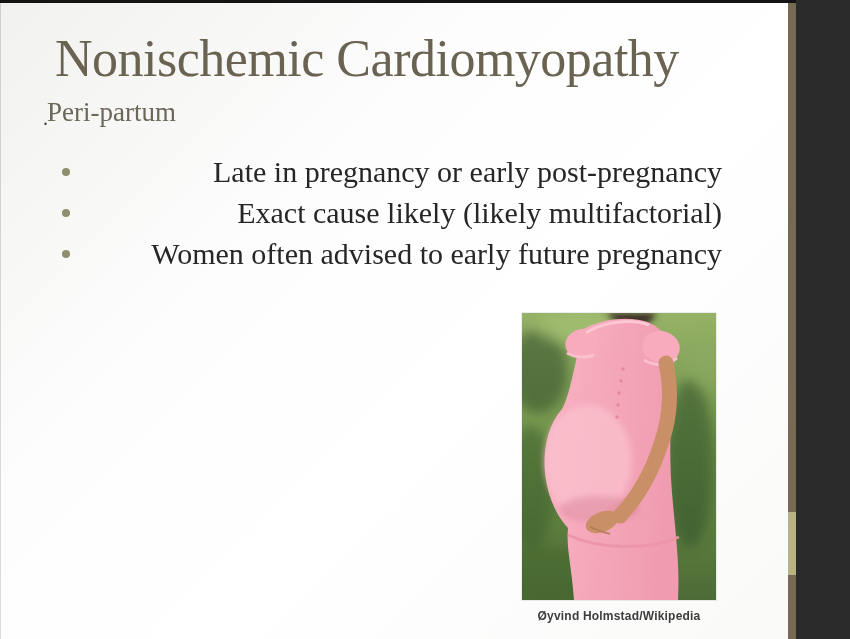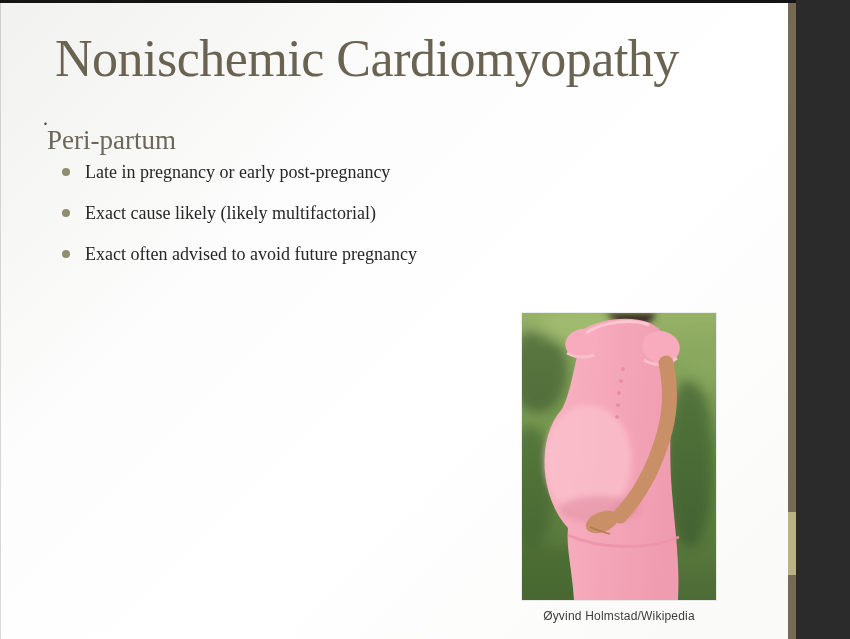--- a/index.html
+++ b/index.html
@@ -30,42 +30,42 @@
   .slide-title {
     position:absolute; left:55px; top:30px;
     font-size:52px; font-weight:400; line-height:1.1;
     color:#6a6352; letter-spacing:-0.5px;
     white-space:nowrap;
   }
   .slide-subtitle {
     position:absolute; left:47px; top:97px;
     font-size:27px; color:#6c6758; line-height:1.15;
     white-space:nowrap;
-    margin-top:28px;
   }
   .stray-period {
     position:absolute; left:43px; top:108px;
     font-size:20px; color:#3f3f3f; line-height:1;
   }
   .bullet-list {
     position:absolute; left:62px; top:155px;
     list-style:none; width:660px;
   }
   .bullet-list li {
     position:relative; padding-left:23px; margin-bottom:7px;
-    font-size:18px; line-height:34px; color:#262626;
+    font-size:30px; line-height:34px; color:#262626;
     white-space:nowrap;
+    text-align:right;
   }
   .bullet-dot {
     position:absolute; left:0; top:13px;
     width:8px; height:8px; border-radius:50%;
     background:#8f8e6e;
   }
   .photo-figure {
-    position:absolute; left:522px; top:313px; width:194px;
+    position:absolute; left:522px; top:313px; width:194px;font-weight:bold;
   }
   .photo-frame {
     width:194px; height:287px; display:block;
     box-shadow:0 0 0 1px rgba(0,0,0,0.07);
   }
   .photo-caption {
     margin-top:9px; text-align:center;
     font-family:"Liberation Sans", sans-serif;
     font-size:12px; color:#3c3c3c; letter-spacing:0.2px;
   }
@@ -86,21 +86,21 @@
     <li>
       <span class="bullet-dot"></span>
       <span>Late in pregnancy or early post-pregnancy</span>
     </li>
     <li>
       <span class="bullet-dot"></span>
       <span>Exact cause likely (likely multifactorial)</span>
     </li>
     <li>
       <span class="bullet-dot"></span>
-      <span>Exact often advised to avoid future pregnancy</span>
+      <span>Women often advised to early future pregnancy</span>
     </li>
   </ul>
 
   <figure class="photo-figure">
     <svg class="photo-frame" viewBox="0 0 194 287" xmlns="http://www.w3.org/2000/svg" role="img">
       <defs>
         <linearGradient id="bgG" x1="0" y1="0" x2="0" y2="1">
           <stop offset="0" stop-color="#96b267"></stop>
           <stop offset="0.5" stop-color="#6d9048"></stop>
           <stop offset="1" stop-color="#4c6b36"></stop>

